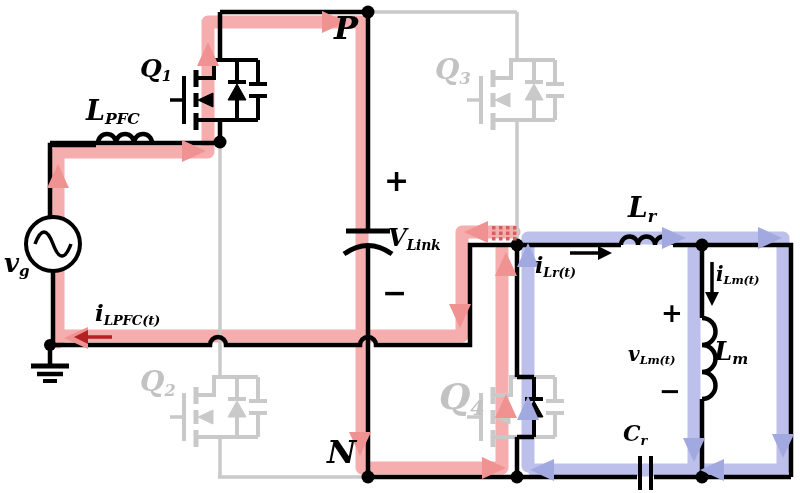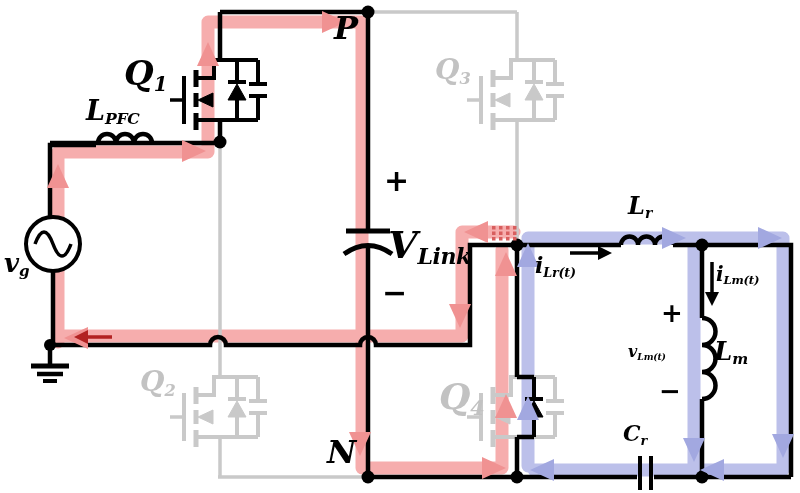--- a/index.html
+++ b/index.html
@@ -180,33 +180,34 @@
   <g fill="#000">
     <path d="M570,253 H600" stroke="#000" stroke-width="3.5" fill="none"></path>
     <polygon points="612,253 598,246 598,260"></polygon>
   </g>
   <g fill="#000">
     <path d="M712,262 V294" stroke="#000" stroke-width="3.5" fill="none"></path>
     <polygon points="712,306 705,292 719,292"></polygon>
   </g>
 </svg>
 
-<div class="lbl" style="left:124px;top:56px;font-size:34px"><span>Q</span><span class="sub">1</span></div>
+<div class="lbl" style="left:140px;top:56px;font-size:25px"><span>Q</span><span class="sub">1</span></div>
 <div class="lbl" style="left:86px;top:97px;font-size:27px"><span>L</span><span class="sub">PFC</span></div>
 <div class="lbl" style="left:4px;top:250px;font-size:26px"><span>v</span><span class="sub">g</span></div>
+<div class="lbl" style="left:95px;top:301px;font-size:23px"><span>i</span><span class="sub">LPFC(t)</span></div>
 <div class="lbl gray" style="left:140px;top:368px;font-size:28px"><span>Q</span><span class="sub">2</span></div>
 <div class="lbl" style="left:334px;top:12px;font-size:32px">P</div>
 <div class="lbl" style="left:327px;top:436px;font-size:32px">N</div>
 <div class="sign" style="left:384px;top:166px;font-size:30px">+</div>
-<div class="lbl" style="left:388px;top:226px;font-size:38px"><span>V</span><span class="sub">Link</span></div>
+<div class="lbl" style="left:388px;top:226px;font-size:24px"><span>V</span><span class="sub">Link</span></div>
 <div class="sign" style="left:382px;top:278px;font-size:30px">−</div>
 <div class="lbl gray" style="left:435px;top:56px;font-size:28px"><span>Q</span><span class="sub">3</span></div>
 <div class="lbl gray" style="left:439px;top:378px;font-size:36px"><span>Q</span><span class="sub">4</span></div>
 <div class="lbl" style="left:535px;top:254px;font-size:22px"><span>i</span><span class="sub">Lr(t)</span></div>
-<div class="lbl" style="left:628px;top:194px;font-size:24px"><span>L</span><span class="sub">r</span></div>
+<div class="lbl" style="left:628px;top:194px;font-size:28px"><span>L</span><span class="sub">r</span></div>
 <div class="lbl" style="left:716px;top:264px;font-size:20px"><span>i</span><span class="sub">Lm(t)</span></div>
 <div class="sign" style="left:661px;top:300px;font-size:26px">+</div>
-<div class="lbl" style="left:628px;top:344px;font-size:16px"><span>v</span><span class="sub">Lm(t)</span></div>
+<div class="lbl" style="left:628px;top:344px;font-size:20px"><span>v</span><span class="sub">Lm(t)</span></div>
 <div class="sign" style="left:659px;top:378px;font-size:26px">−</div>
 <div class="lbl" style="left:714px;top:338px;font-size:26px"><span>L</span><span class="sub">m</span></div>
 <div class="lbl" style="left:623px;top:422px;font-size:22px"><span>C</span><span class="sub">r</span></div>
 
 </div>
 
 </body></html>

